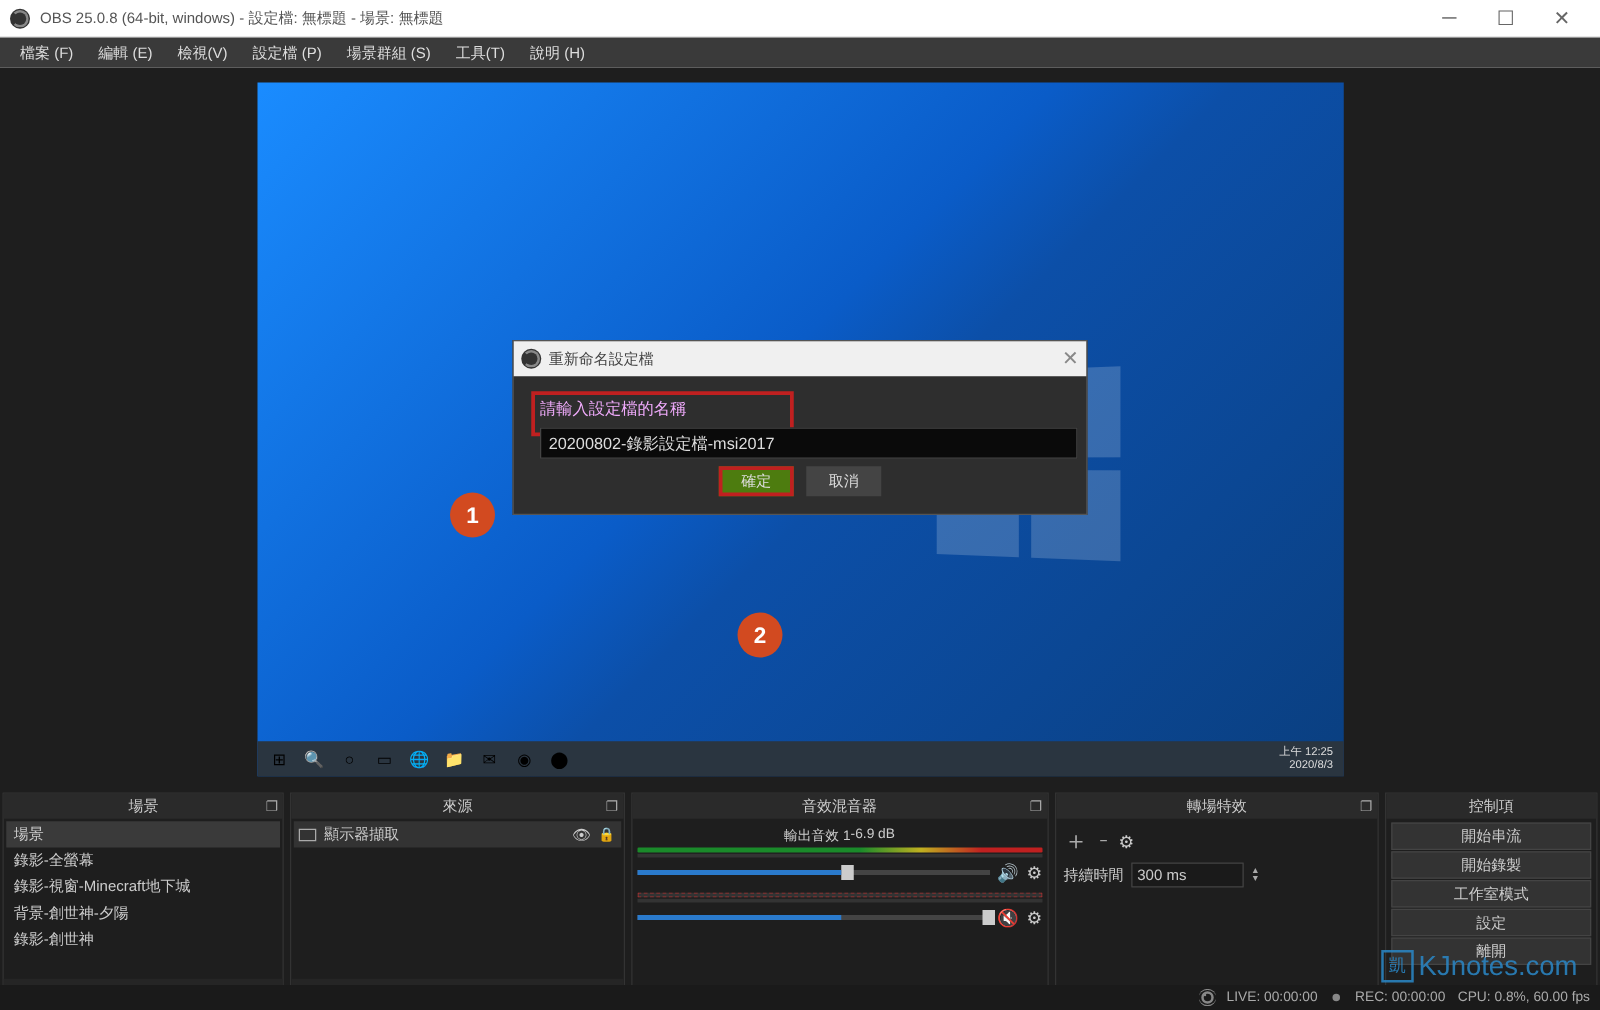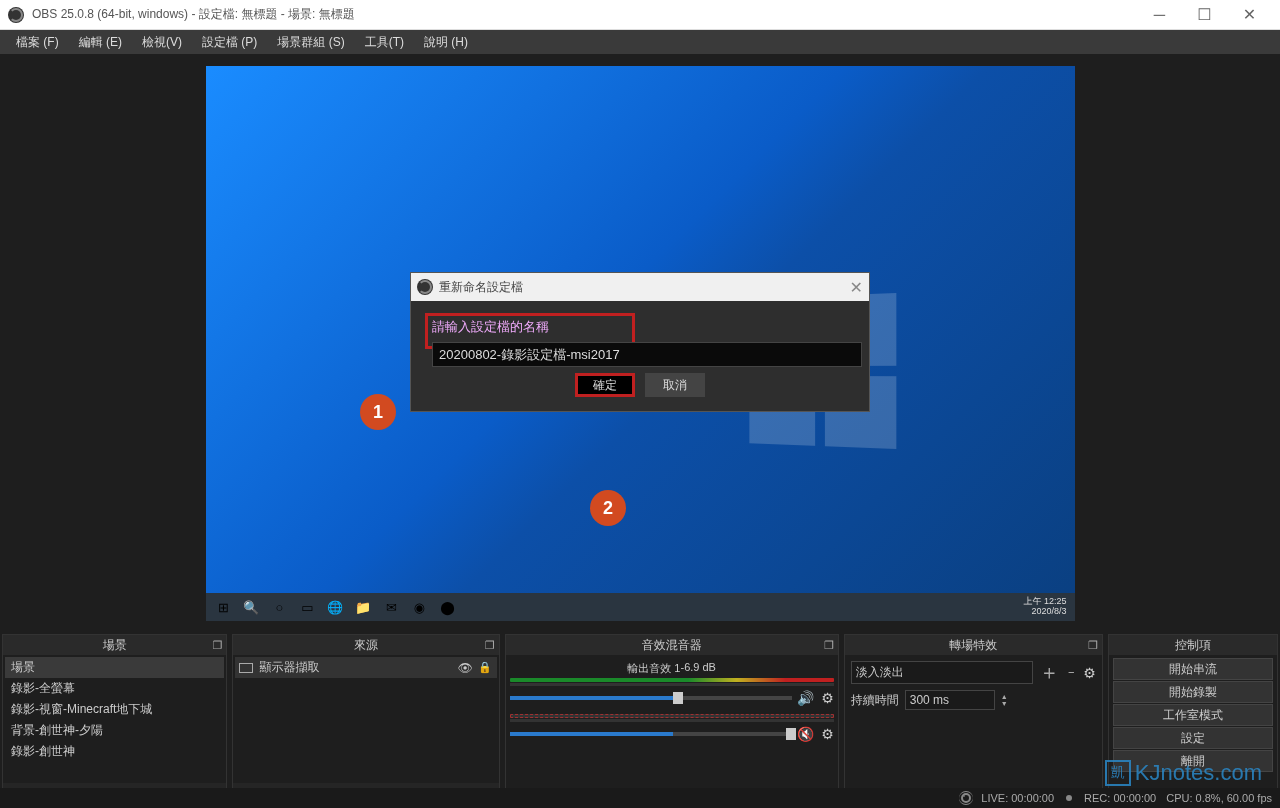--- a/index.html
+++ b/index.html
@@ -23,21 +23,21 @@
 .dialog-title { height: 28px; background: #f0f0f0; display: flex; align-items: center; padding: 0 6px; color: #444; font-size: 12px; }
 .dialog-title .title-icon{margin-right:6px;}
 .dialog-close { margin-left: auto; color: #888; font-size: 16px; }
 .dialog-body { padding: 12px 14px 14px; }
 .dialog-label-wrap { border: 3px solid #c02020; padding: 2px 4px 6px; width: 210px; position:relative;}
 .dialog-label { color: #f0abfc; font-size: 13px; margin-bottom: 4px; }
 .dialog-input { width: 430px; background: #0a0a0a; border: 1px solid #444; color: #ddd; padding: 4px 6px; font-size: 13px; position:absolute; left:4px; top:26px;}
 .dialog-input-frame{height:46px;position:relative;}
 .dialog-btns { display: flex; justify-content: center; gap: 10px; margin-top: 14px; }
 .dbtn { width: 60px; height: 24px; background: #444; color: #ddd; font-size: 12px; border: none; display:flex;align-items:center;justify-content:center;}
-.dbtn.ok { border: 3px solid #c02020; background:#000000;text-align:center;}
+.dbtn.ok { border: 3px solid #c02020; background:#4d7c0f;text-align:center;}
 .badge { position: absolute; width: 36px; height: 36px; border-radius: 50%; background: #d24a20; color: #fff; font-size: 18px; font-weight: bold; display: flex; align-items: center; justify-content: center; z-index: 11; }
 .badge1 { left: 360px; top: 394px; }
 .badge2 { left: 590px; top: 490px; }
 .docks { height: 176px; background: #1e1e1e; display: flex; gap: 5px; padding: 2px; }
 .dock { background: #1e1e1e; display: flex; flex-direction: column; border: 1px solid #333; }
 .dock-header { height: 20px; background: #2a2a2a; display: flex; align-items: center; justify-content: center; position: relative; color: #ccc; font-size: 12px; }
 .dock-pop { position: absolute; right: 4px; color: #aaa; font-size: 11px; }
 .dock-body { flex: 1; padding: 2px; overflow: hidden; font-size: 12px; color: #ccc; }
 .scene-item { padding: 2px 6px; }
 .scene-item.sel { background: #3a3a3a; }
@@ -227,21 +227,20 @@
     </div>
   </div>
 
   <div class="dock" style="width:262px">
     <div class="dock-header">
         <span>轉場特效</span>
         <span class="dock-pop">❐</span>
       </div>
     <div class="dock-body">
       <div class="trans-row">
-        <div class="trans-sel">淡入淡出</div>
         <span class="plus-lg">＋</span>
         <span>－</span>
         <span class="gear">⚙</span>
       </div>
       <div class="trans-row">
         <span>持續時間</span>
         <div class="trans-sel" style="flex:0 0 90px">300 ms</div>
         <div class="updown">
             <span>▲</span>
             <span>▼</span>

